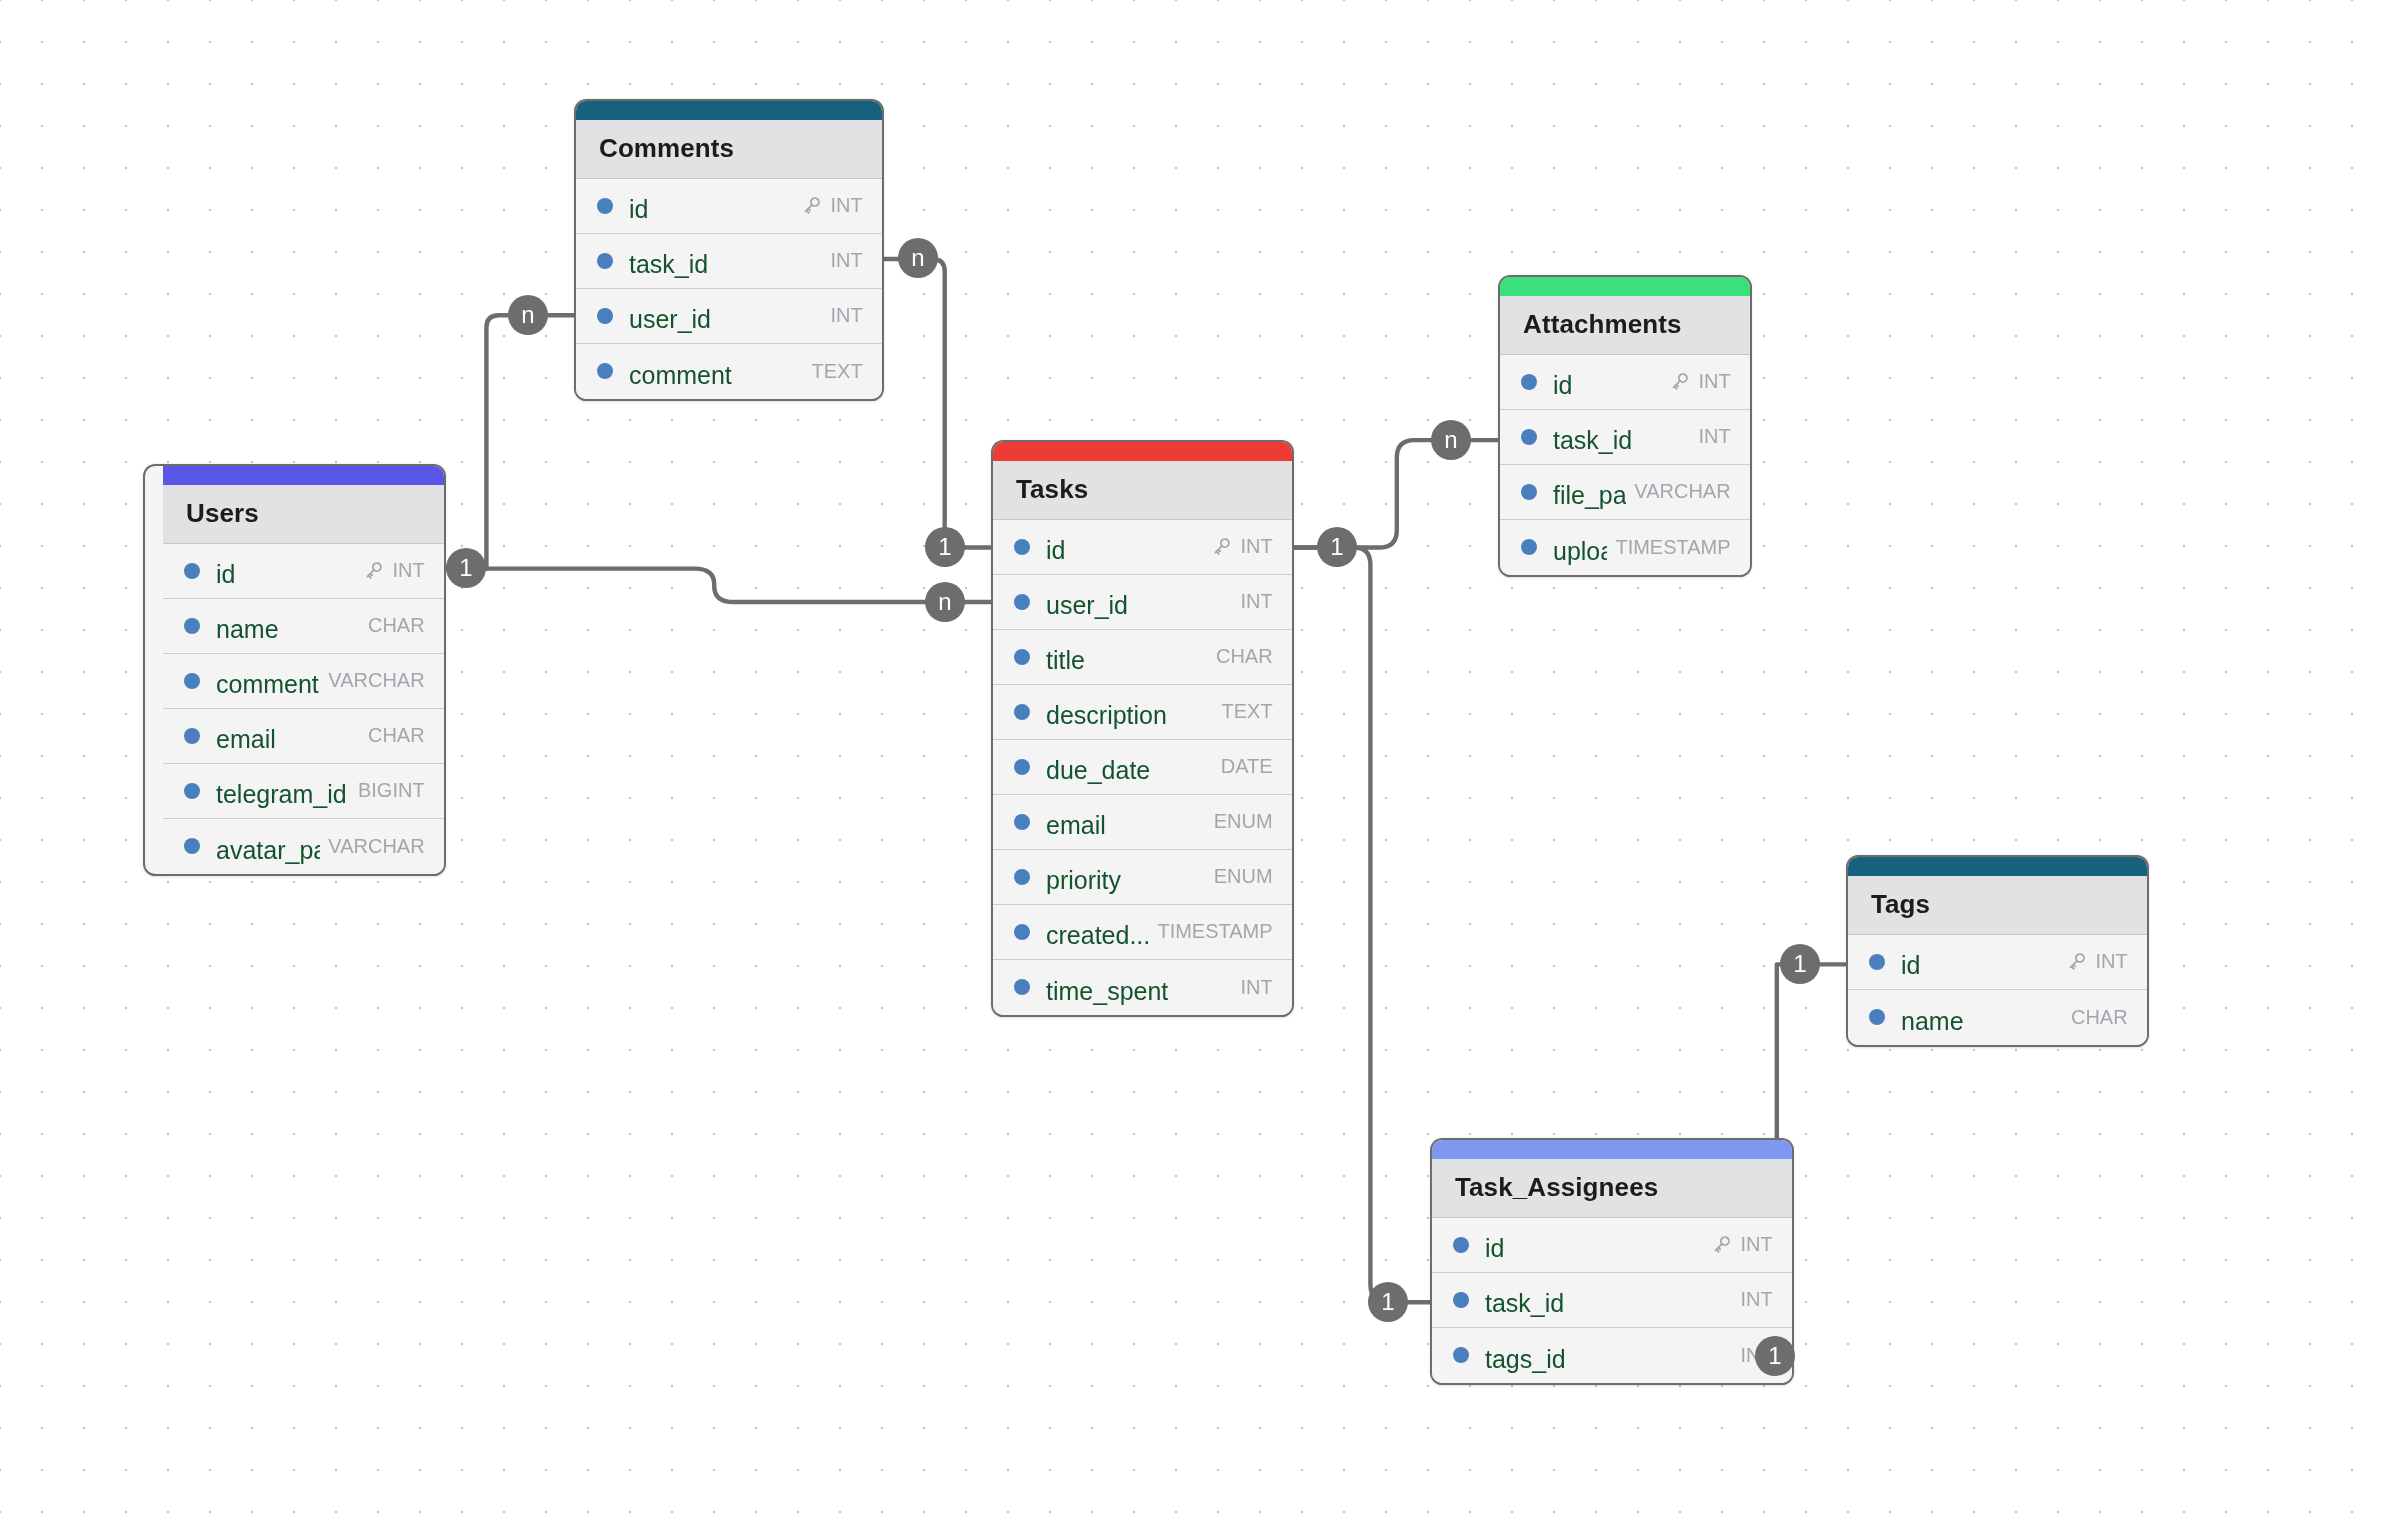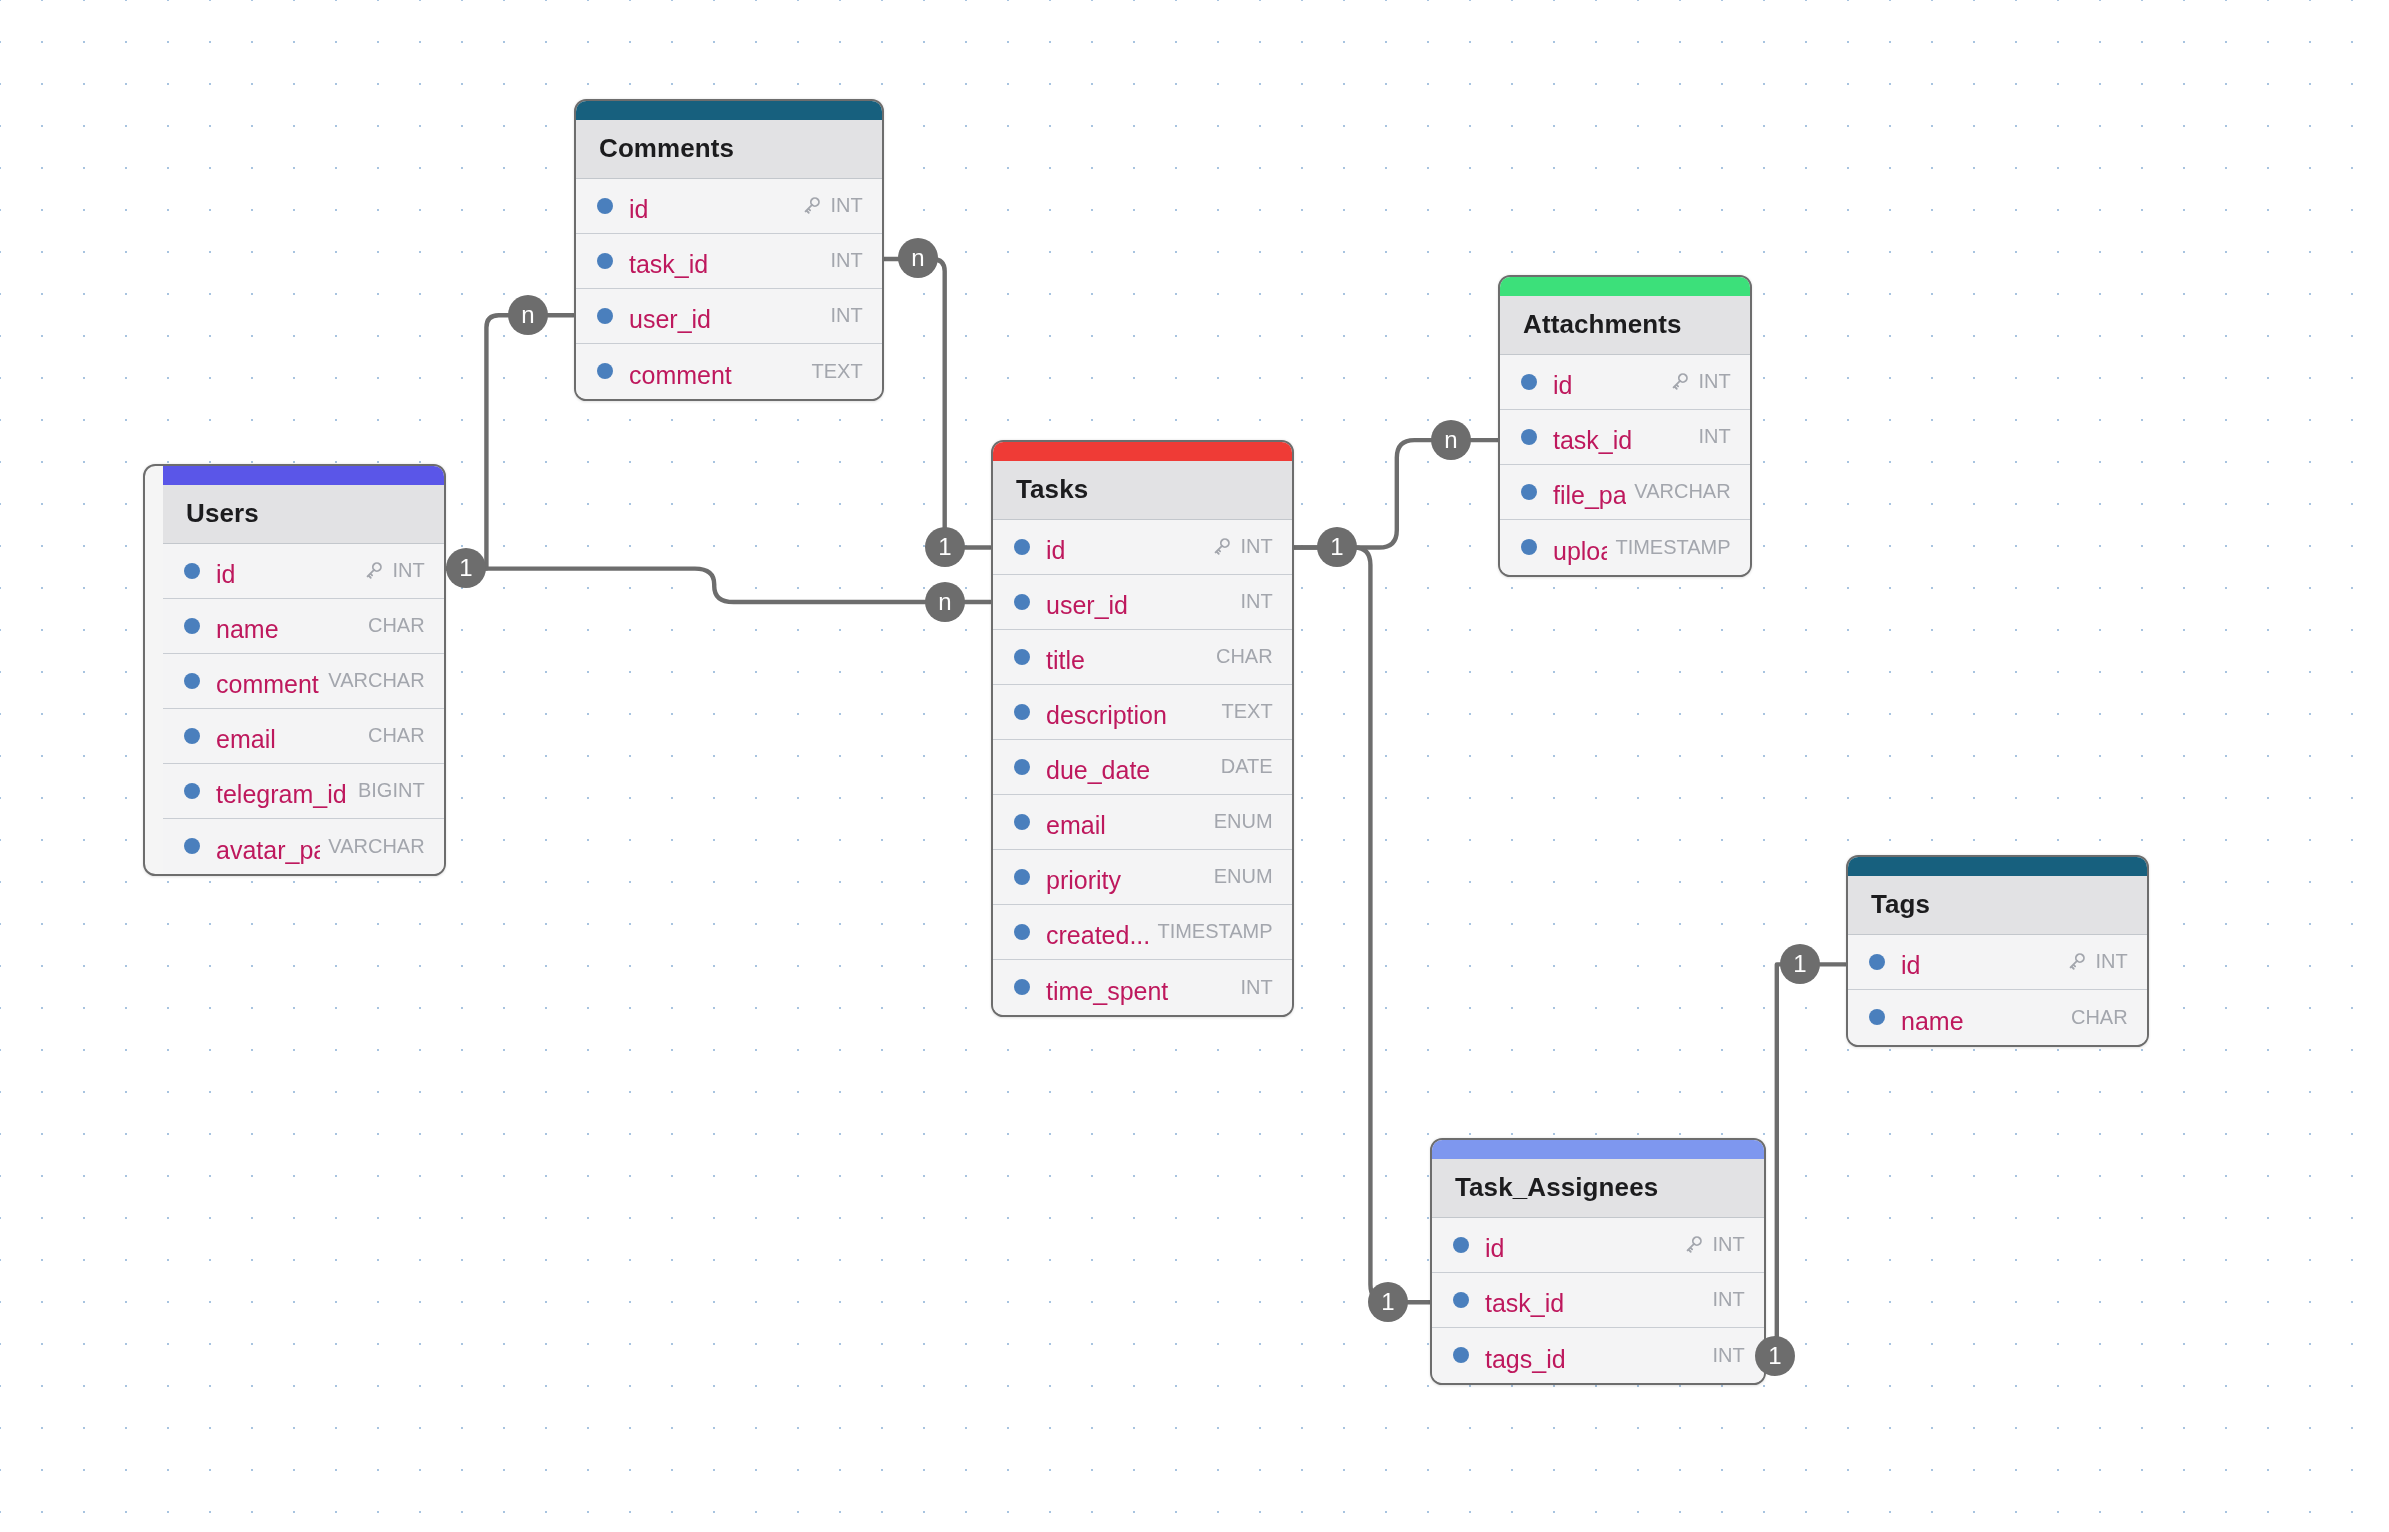--- a/index.html
+++ b/index.html
@@ -64,21 +64,21 @@
   .field-dot {
     width: 16px;
     height: 16px;
     border-radius: 50%;
     background: #4a7fbd;
     flex: 0 0 auto;
     margin-right: 16px;
   }
   .field-name {
     font-size: 25px;
-    color: #be185d;
+    color: #14532d;
     white-space: nowrap;
     flex: 1 1 auto;
     overflow: hidden;
     margin-top: 8px;
   }
   .field-right {
     display: flex;
     align-items: center;
     flex: 0 0 auto;
     margin-left: 8.8px;
@@ -350,21 +350,21 @@
           </span>
         </div>
         <div class="field-row">
           <span class="field-dot"></span>
           <span class="field-name">name</span>
           <span class="field-right">
             <span class="field-type">CHAR</span>
           </span>
         </div>
       </div>
-      <div class="table-node" style="left: 1430px; top: 1138px; width: 336px;">
+      <div class="table-node" style="left: 1430px; top: 1138px; width: 364px;">
         <div class="accent-bar" style="background: rgb(126, 151, 239);"></div>
         <div class="table-title-row">
           <div class="table-title">Task_Assignees</div>
         </div>
         <div class="field-row">
           <span class="field-dot"></span>
           <span class="field-name">id</span>
           <span class="field-right">
             <svg viewBox="0 0 24 24" class="key-icon">
               <g transform="rotate(-45 12 12)">

